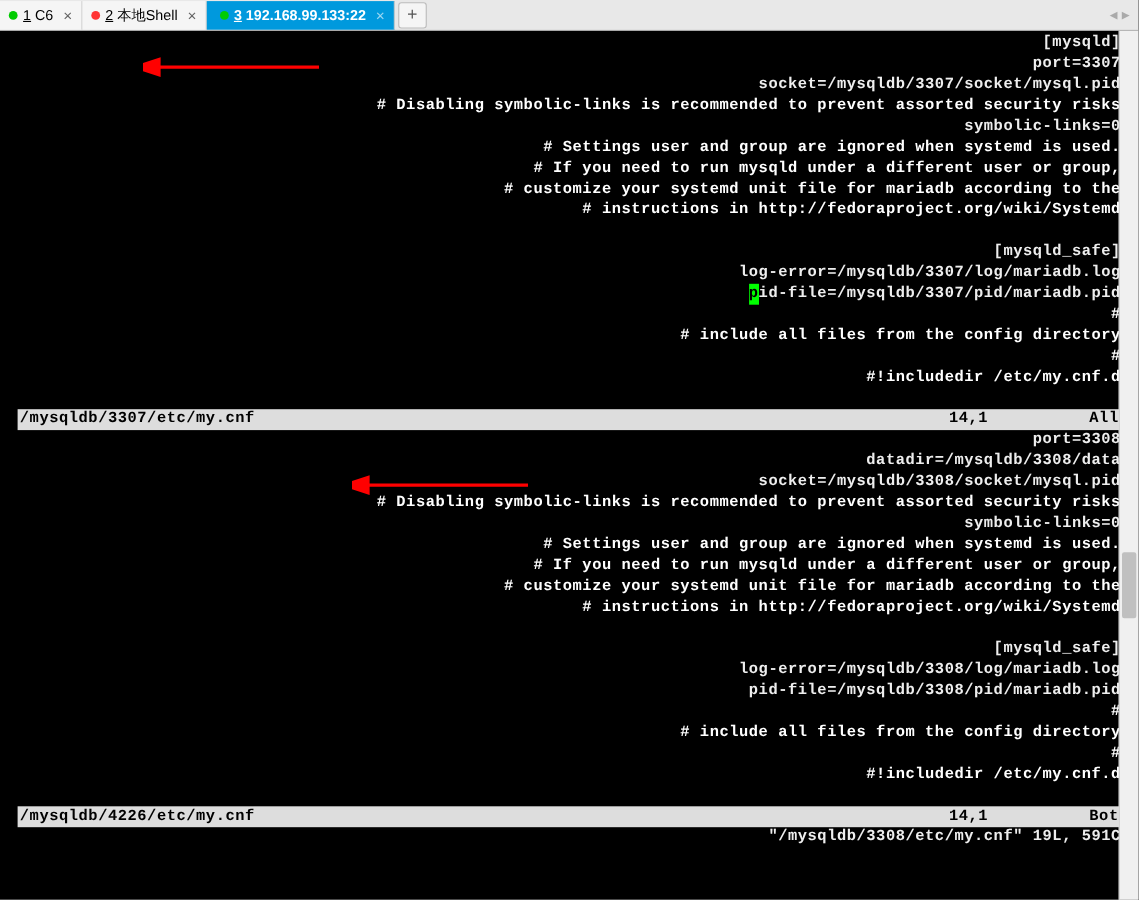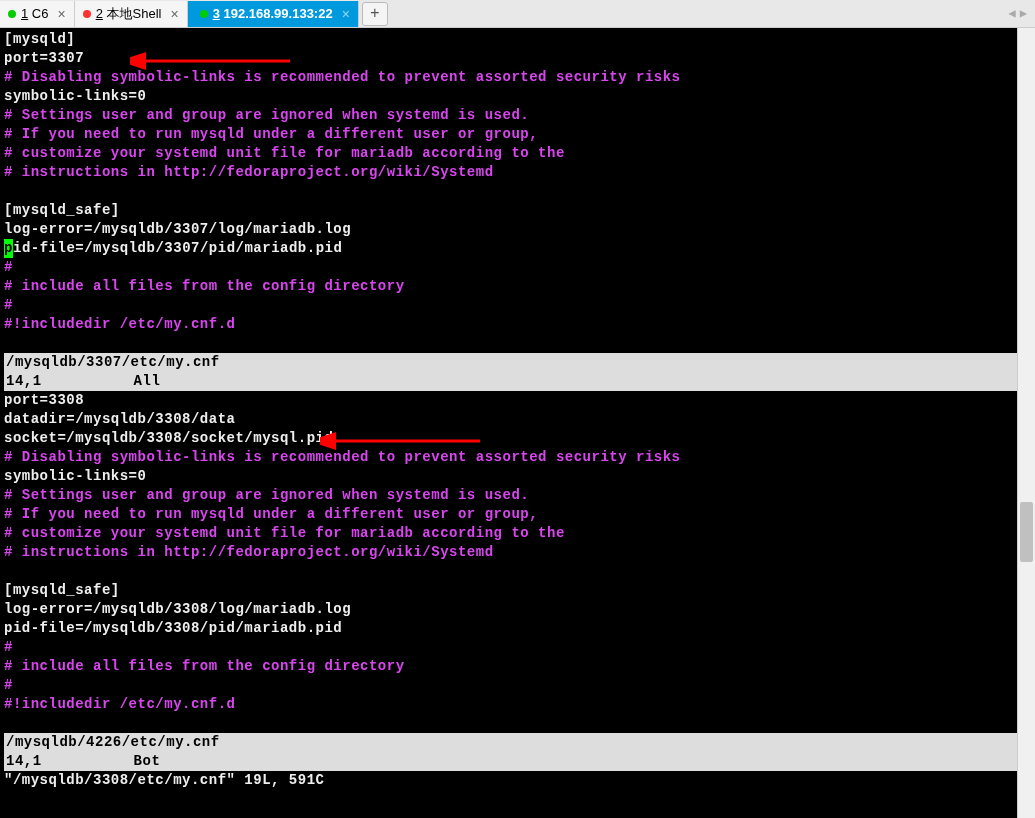--- a/index.html
+++ b/index.html
@@ -73,38 +73,38 @@
       padding-right: 8px;
       gap: 4px;
       color: #aaa;
       font-size: 12px;
     }
     .arrow-nav { cursor: pointer; }
     .terminal {
       flex: 1;
       background: #000;
       color: #ccc;
-      padding: 2px 4px;
+      padding: 2px 16px;
       line-height: 19px;
       letter-spacing: 0.5px;
       overflow: hidden;
       position: relative;
       font-weight: bold;
+      text-align: right;
     }
     .line { white-space: pre; height: 19px; }
     .white { color: #eeeeee; }
-    .cyan { color: #d946ef; }
+    .cyan { color: #ffffff; }
     .status-bar {
       background: #dddddd;
       color: #000;
       display: flex;
       justify-content: space-between;
       padding: 0 2px;
       font-weight: bold;
-      flex-direction: column;
     }
     .status-bar .left { }
     .status-bar .right { display: flex; gap: 92px; }
     .cursor-block {
       background: #00ff00;
       color: #000;
       display: inline-block;
       width: 9px;
     }
     .scrollbar-right {
@@ -157,20 +157,21 @@
     <span class="arrow-nav">◀</span>
     <span class="arrow-nav">▶</span>
   </div>
 </div>
 
 <div class="terminal" id="term">
 
   <div id="pane1-lines">
       <div class="line white">[mysqld]</div>
       <div class="line white">port=3307</div>
+      <div class="line white">socket=/mysqldb/3307/socket/mysql.pid</div>
       <div class="line cyan"># Disabling symbolic-links is recommended to prevent assorted security risks</div>
       <div class="line white">symbolic-links=0</div>
       <div class="line cyan"># Settings user and group are ignored when systemd is used.</div>
       <div class="line cyan"># If you need to run mysqld under a different user or group,</div>
       <div class="line cyan"># customize your systemd unit file for mariadb according to the</div>
       <div class="line cyan"># instructions in http://fedoraproject.org/wiki/Systemd</div>
       <div class="line white"></div>
       <div class="line white">[mysqld_safe]</div>
       <div class="line white">log-error=/mysqldb/3307/log/mariadb.log</div>
       <div class="line white"><span class="cursor-block">p</span>id-file=/mysqldb/3307/pid/mariadb.pid</div>

